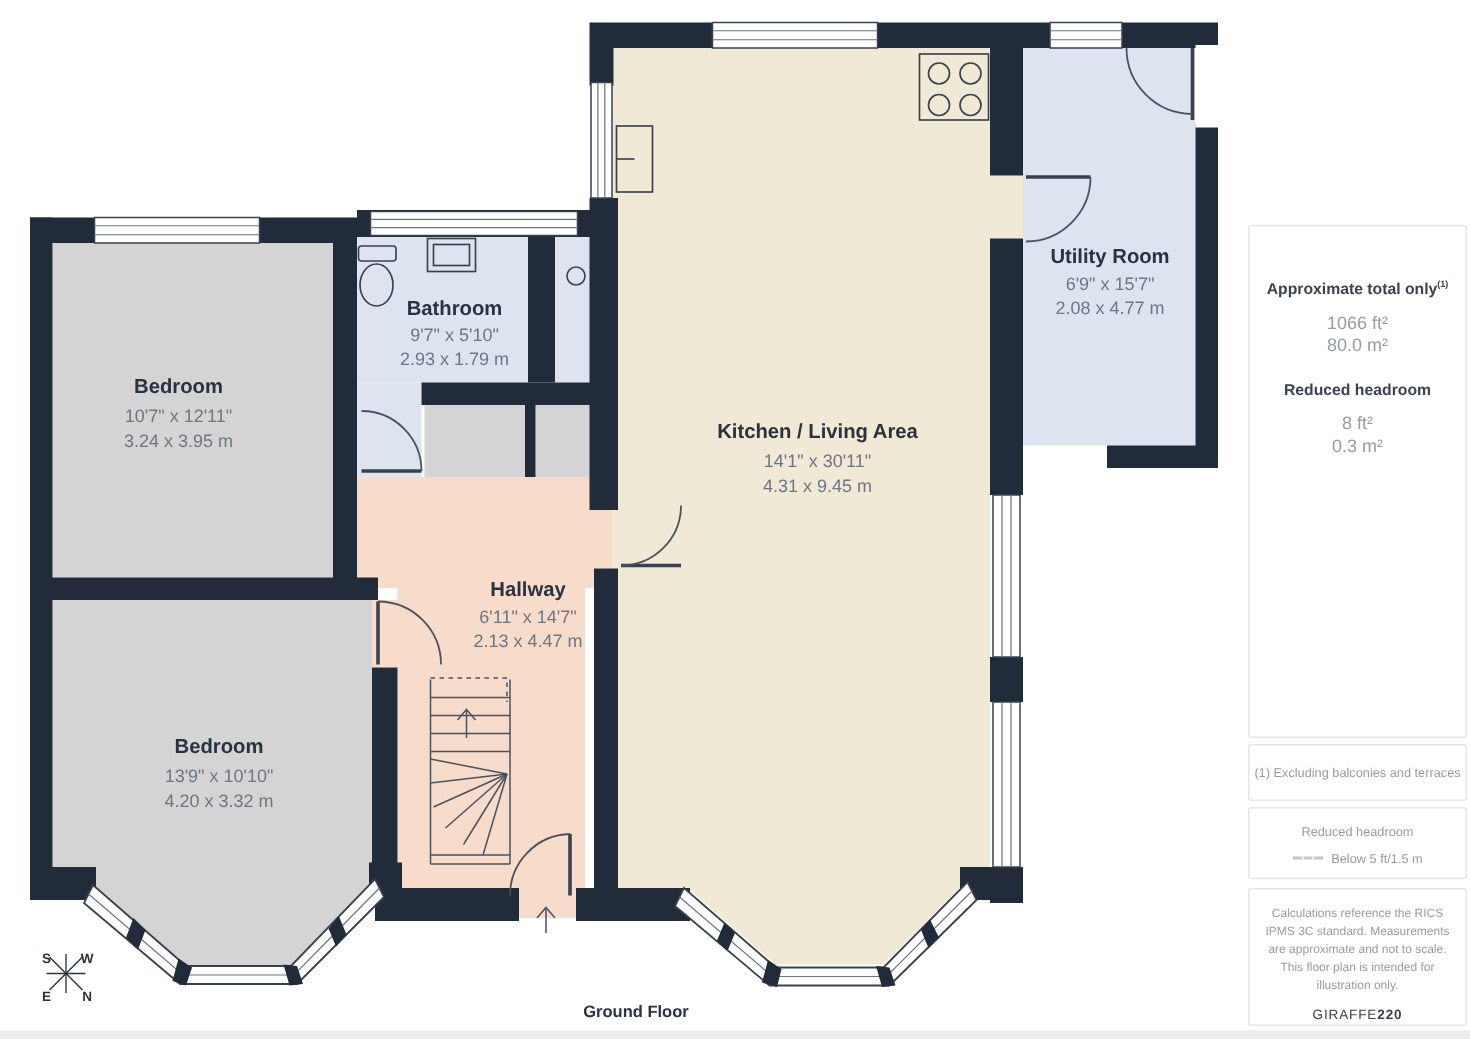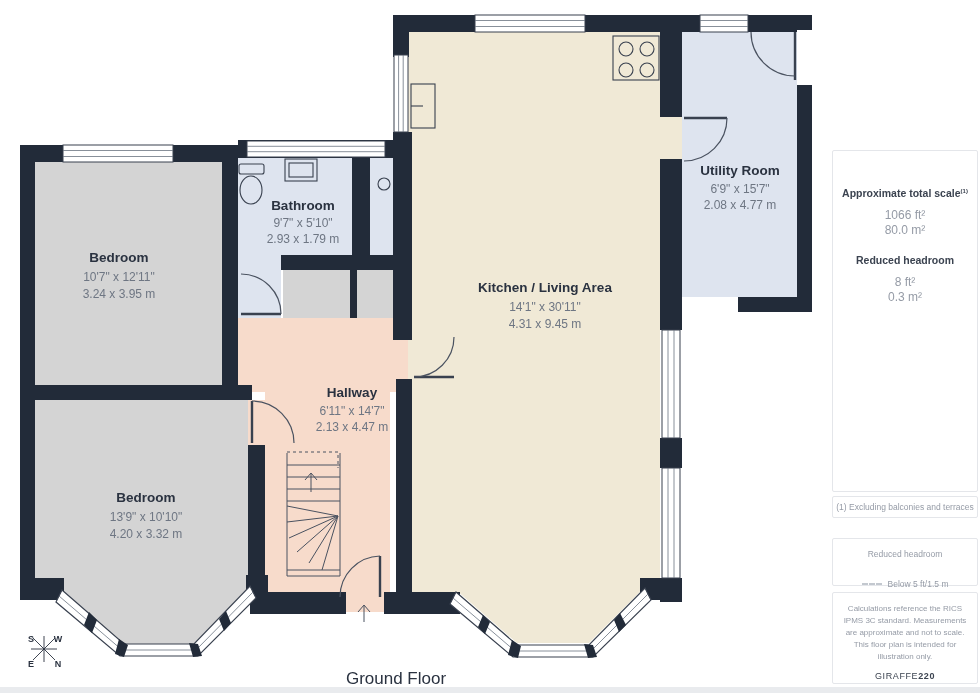--- a/index.html
+++ b/index.html
@@ -24,29 +24,29 @@
   .cp{font:700 9px "Liberation Sans",sans-serif;fill:#2a3240;text-anchor:middle;}
 
   
   .sb-box{position:absolute;left:832px;width:146px;background:#fff;border:1px solid #e4e6ea;
           border-radius:2px;box-sizing:border-box;text-align:center;color:#959ba6;}
   #boxA{top:150px;height:342px;padding-top:36px;}
   .sb-h{font-size:10.5px;font-weight:700;color:#3b4350;margin-bottom:9px;}
   .sb-h sup{font-size:6px;}
   .sb-v{font-size:12px;line-height:15px;color:#959ba6;}
   .sb-spacer{height:16px;}
-  #boxB{top:496px;height:22px;font-size:8.5px;display:flex;align-items:center;justify-content:center;}
+  #boxB{top:496px;height:38px;font-size:8.5px;display:flex;align-items:center;justify-content:center;}
   #boxC{top:538px;height:48px;font-size:8.5px;padding-top:10px;}
-  .legend-row{margin-top:20px;display:flex;align-items:center;justify-content:center;gap:6px;}
+  .legend-row{margin-top:8px;display:flex;align-items:center;justify-content:center;gap:6px;}
   .dash-icon{width:20px;height:0;border-top:2px dashed #c3c8cf;display:inline-block;}
   #boxD{top:592px;height:92px;font-size:8px;line-height:1.5;padding:10px 9px 16px;}
   .brand{margin-top:7px;font-size:9px;color:#3b4350;letter-spacing:0.6px;}
   .brand b{font-weight:700;}
-  .ground-floor{position:absolute;left:316px;top:669px;width:160px;text-align:center;
-                font-size:17px;font-weight:400;color:#2a3240;}
+  .ground-floor{position:absolute;left:344px;top:669px;width:160px;text-align:center;
+                font-size:11px;font-weight:700;color:#2a3240;}
   .bottom-strip{position:absolute;left:0;top:687px;width:980px;height:6px;background:#e9ebee;}
 </style>
 </head>
 <body>
 
 <div class="page">
 
   <svg class="plan" width="980" height="693" viewBox="0 0 980 693">
 
     <g>
@@ -270,21 +270,21 @@
       <line x1="31" y1="649" x2="57" y2="649"></line>
       <text class="cp" x="31" y="642" stroke="none">S</text>
       <text class="cp" x="58" y="642" stroke="none">W</text>
       <text class="cp" x="31" y="667" stroke="none">E</text>
       <text class="cp" x="58" y="667" stroke="none">N</text>
     </g>
   </svg>
 
   <div class="sb-box" id="boxA">
     <div class="sb-h">
-      <span>Approximate total scale</span><sup>(1)</sup>
+      <span>Approximate total only</span><sup>(1)</sup>
     </div>
     <div class="sb-v">1066 ft²</div>
     <div class="sb-v">80.0 m²</div>
     <div class="sb-spacer"></div>
     <div class="sb-h">Reduced headroom</div>
     <div class="sb-v">8 ft²</div>
     <div class="sb-v">0.3 m²</div>
   </div>
 
   <div class="sb-box" id="boxB">

